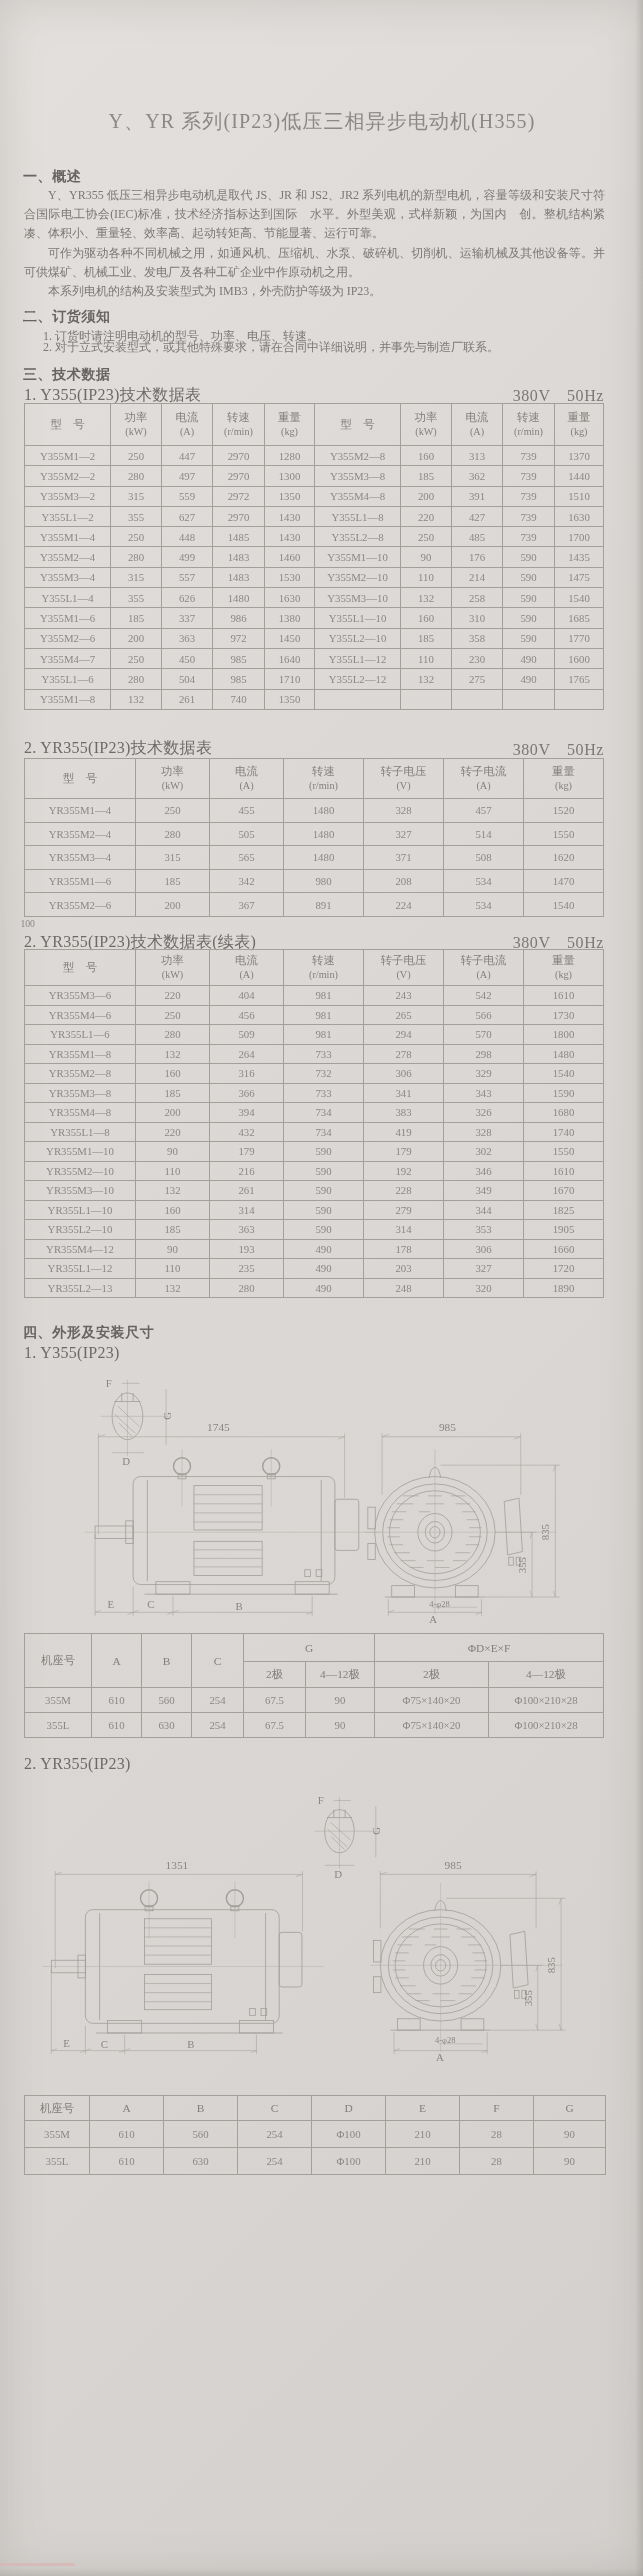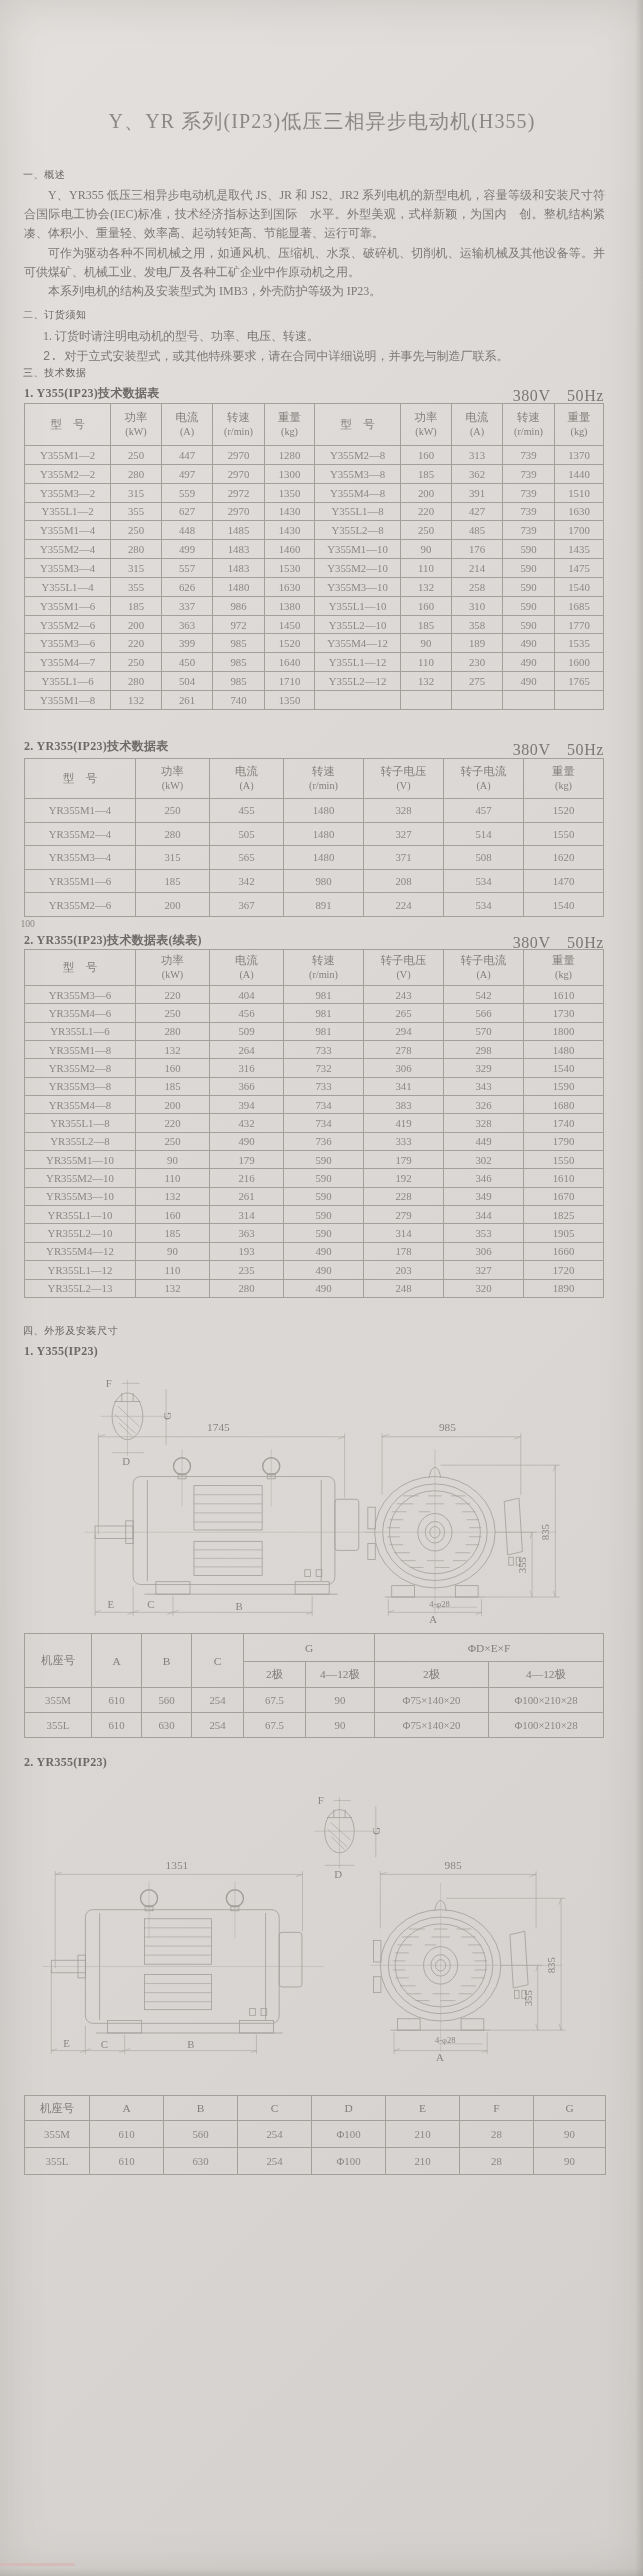--- a/index.html
+++ b/index.html
@@ -2,24 +2,24 @@
 <html style="font-size:9px"><head>
 <meta charset="utf-8">
 <style>
   html,body{margin:0;padding:0;background:#c9c6c4;}
   .page{position:relative;width:644px;height:2576px;margin:0 auto;overflow:hidden;
         background:linear-gradient(135deg,#e3e0dd 0%,#dcd9d6 30%,#d9d6d3 60%,#d3d0cd 100%);
         box-shadow:inset 0 0 45px rgba(115,110,105,.22);
         font-family:"Liberation Serif","DejaVu Serif",serif;color:#7b7875;}
   .abs{position:absolute;}
   .title{width:100%;text-align:center;font-size:20px;letter-spacing:1.1px;color:#8b8886;font-weight:500;}
-  .h1{font-size:10px;font-weight:normal;color:#676461;letter-spacing:0.6px;}
+  .h1{font-size:14px;font-weight:bold;color:#676461;letter-spacing:0.6px;}
   .para{width:581px;font-size:12px;line-height:19px;text-align:justify;text-indent:2em;color:#7b7875;}
   .li{font-size:12px;color:#7b7875;}
-  .cap{font-size:12px;font-weight:700;color:#6d6a67;letter-spacing:0.3px;}
+  .cap{font-size:16px;font-weight:400;color:#6d6a67;letter-spacing:0.3px;}
   .rating{font-size:16px;color:#7b7875;letter-spacing:0.6px;}
   .pgnum{font-size:9.7px;color:#8a8784;}
   table.dtable{position:absolute;border-collapse:collapse;table-layout:fixed;
                border-top:1.1px solid #817e7b;border-bottom:1.1px solid #817e7b;}
   table.dtable th,table.dtable td{border:0.6px solid #a3a09c;text-align:center;vertical-align:middle;
                font-size:10.8px;color:#8b8885;font-weight:normal;padding:0;overflow:hidden;white-space:nowrap;}
   table.dtable th{font-size:11.4px;color:#827f7c;}
   th .l1,th .l2{display:block;line-height:1.35;}
   th .l2{font-size:10.2px;}
   svg text{fill:#8a8683;font-family:"Liberation Serif","DejaVu Serif",serif;}
@@ -34,21 +34,21 @@
 
   <div class="abs title" style="top:108px;left:0;">Y、YR 系列(IP23)低压三相异步电动机(H355)</div>
 
   <div class="abs h1" style="left:23px;top:168px;">一、概述</div>
   <div class="abs para" style="left:24px;top:186px;">Y、YR355 低压三相异步电动机是取代 JS、JR 和 JS2、JR2 系列电机的新型电机，容量等级和安装尺寸符合国际电工协会(IEC)标准，技术经济指标达到国际　水平。外型美观，式样新颖，为国内　创。整机结构紧凑、体积小、重量轻、效率高、起动转矩高、节能显著、运行可靠。</div>
   <div class="abs para" style="left:24px;top:244px;">可作为驱动各种不同机械之用，如通风机、压缩机、水泵、破碎机、切削机、运输机械及其他设备等。并可供煤矿、机械工业、发电厂及各种工矿企业中作原动机之用。</div>
   <div class="abs para" style="left:24px;top:282px;">本系列电机的结构及安装型式为 IMB3，外壳防护等级为 IP23。</div>
 
   <div class="abs h1" style="left:23px;top:308px;">二、订货须知</div>
   <div class="abs li" style="left:43px;top:328px;">1. 订货时请注明电动机的型号、功率、电压、转速。</div>
-  <div class="abs li" style="left:43px;top:348px;font-family:Liberation Mono, monospace;">2. 对于立式安装型式，或其他特殊要求，请在合同中详细说明，并事先与制造厂联系。</div>
+  <div class="abs li" style="left:43px;top:339px;">2. 对于立式安装型式，或其他特殊要求，请在合同中详细说明，并事先与制造厂联系。</div>
 
   <div class="abs h1" style="left:23px;top:366px;">三、技术数据</div>
 
   <div class="abs cap" style="left:24px;top:385px;">1. Y355(IP23)技术数据表</div>
   <div class="abs rating" style="left:500px;top:386px;width:104px;text-align:right;">380V　50Hz</div>
 
   <table class="dtable" style="left:24px;top:403px;width:580px;height:307px;">
     <colgroup>
       <col style="width:86px">
         <col style="width:51px">
@@ -214,32 +214,20 @@
           <td>363</td>
           <td>972</td>
           <td>1450</td>
           <td>Y355L2—10</td>
           <td>185</td>
           <td>358</td>
           <td>590</td>
           <td>1770</td>
         </tr>
         <tr>
-          <td>Y355M3—6</td>
-          <td>220</td>
-          <td>399</td>
-          <td>985</td>
-          <td>1520</td>
-          <td>Y355M4—12</td>
-          <td>90</td>
-          <td>189</td>
-          <td>490</td>
-          <td>1535</td>
-        </tr>
-        <tr>
           <td>Y355M4—7</td>
           <td>250</td>
           <td>450</td>
           <td>985</td>
           <td>1640</td>
           <td>Y355L1—12</td>
           <td>110</td>
           <td>230</td>
           <td>490</td>
           <td>1600</td>
@@ -470,29 +458,20 @@
           <td>1680</td>
         </tr>
         <tr>
           <td>YR355L1—8</td>
           <td>220</td>
           <td>432</td>
           <td>734</td>
           <td>419</td>
           <td>328</td>
           <td>1740</td>
-        </tr>
-        <tr>
-          <td>YR355L2—8</td>
-          <td>250</td>
-          <td>490</td>
-          <td>736</td>
-          <td>333</td>
-          <td>449</td>
-          <td>1790</td>
         </tr>
         <tr>
           <td>YR355M1—10</td>
           <td>90</td>
           <td>179</td>
           <td>590</td>
           <td>179</td>
           <td>302</td>
           <td>1550</td>
         </tr>

